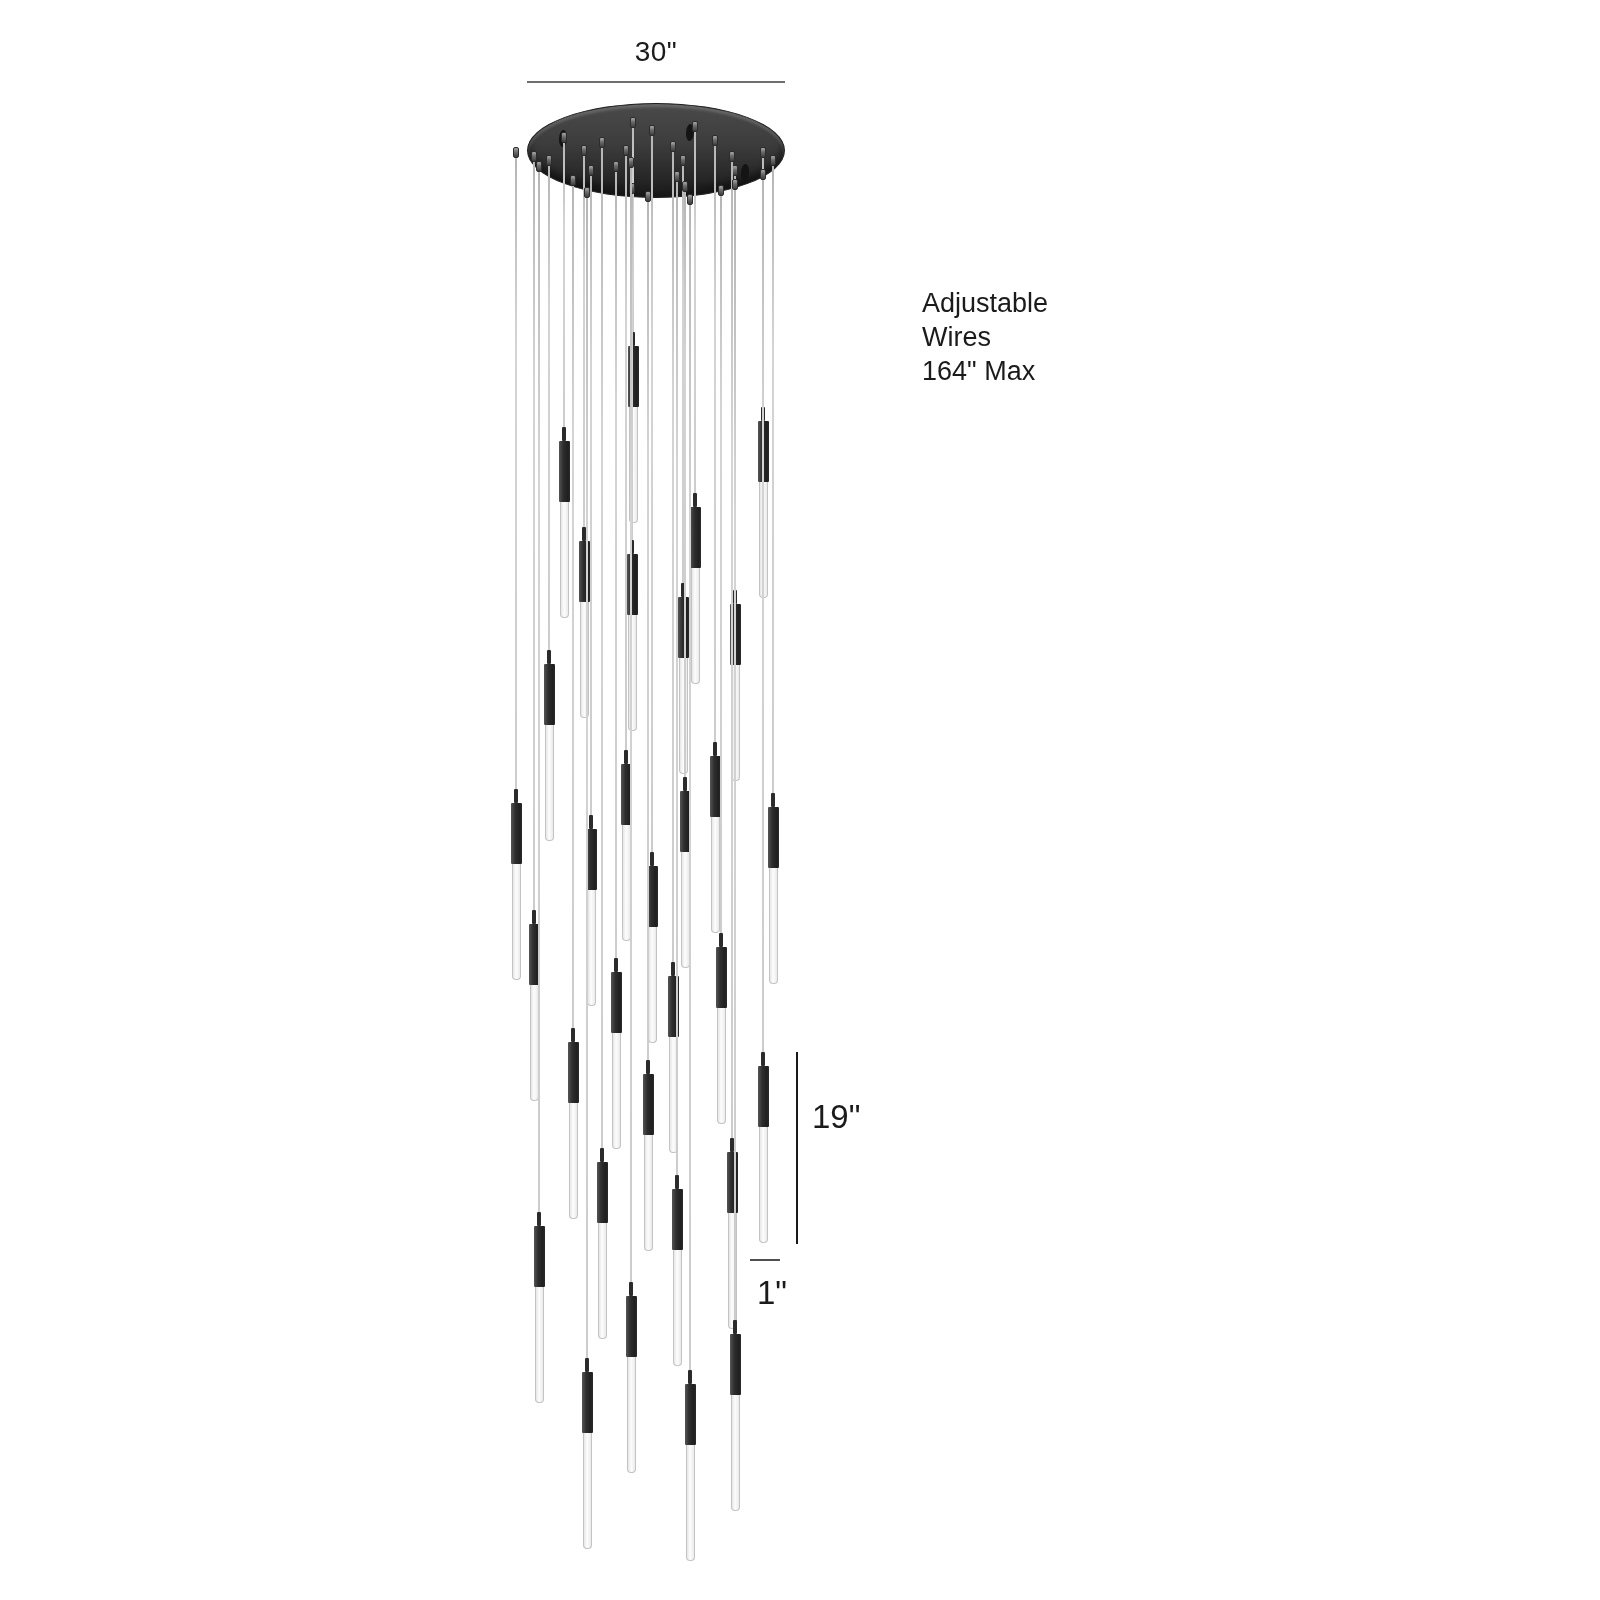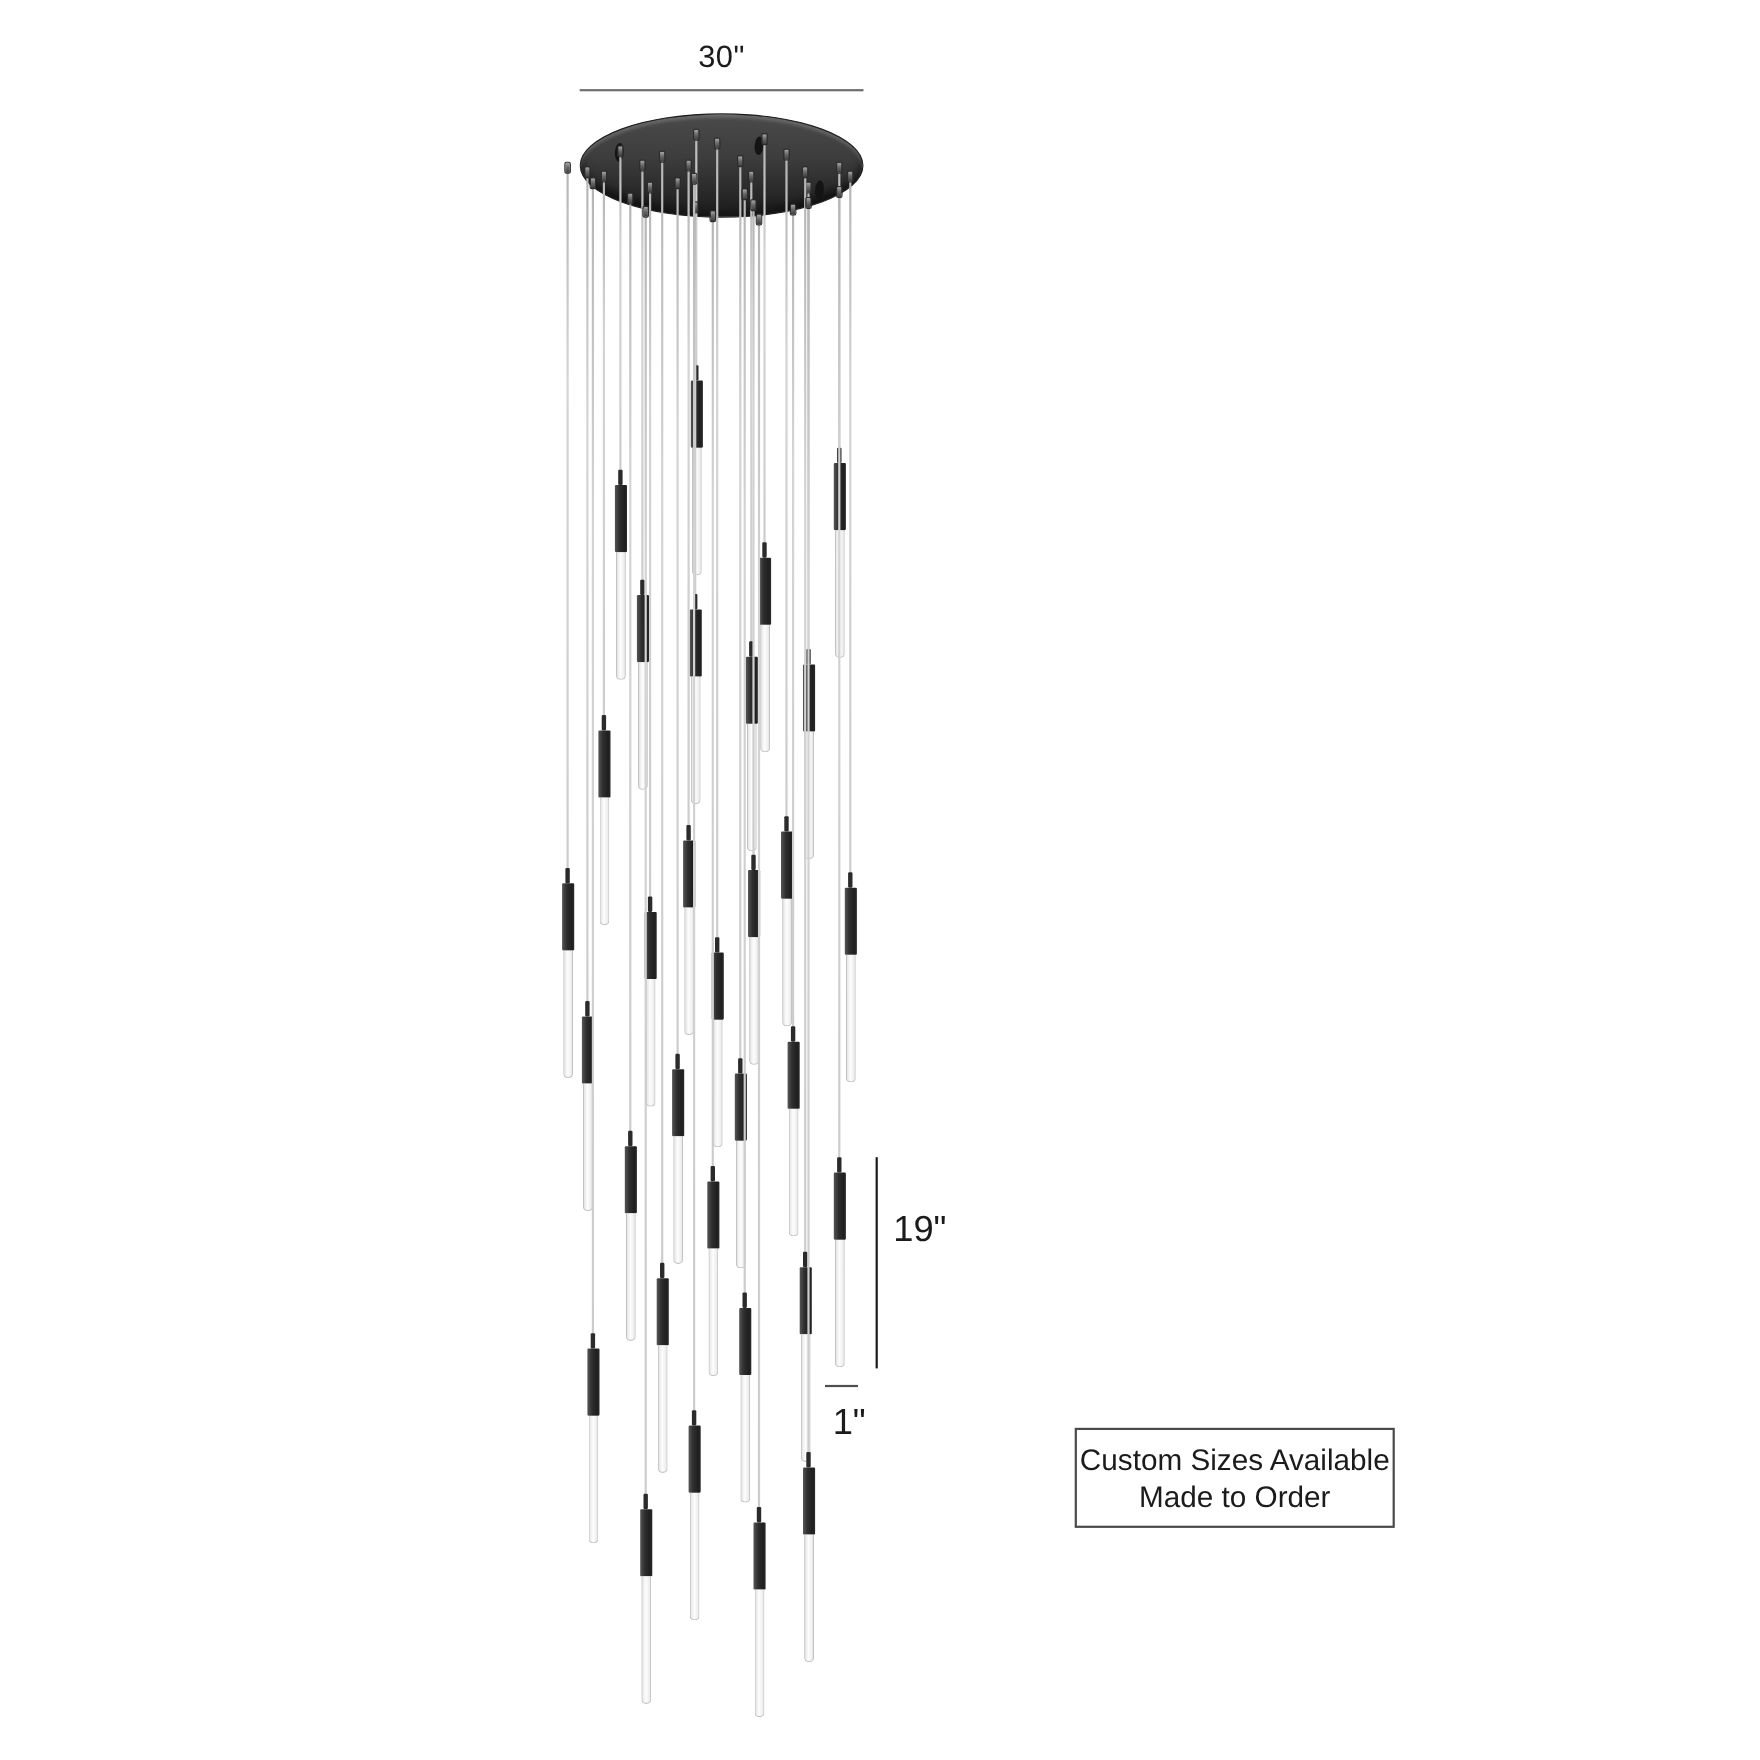--- a/index.html
+++ b/index.html
@@ -240,25 +240,26 @@
       <div class="stem" style="left: 585px; top: 1358px;"></div>
       <div class="pbody" style="left: 582px; top: 1372px;"></div>
       <div class="ptube" style="left: 583px; top: 1433px;"></div>
       <div class="wire" style="left: 689px; top: 197px; height: 1177px;"></div>
       <div class="grip" style="left: 687px; top: 194px;"></div>
       <div class="stem" style="left: 688px; top: 1370px;"></div>
       <div class="pbody" style="left: 685px; top: 1384px;"></div>
       <div class="ptube" style="left: 686px; top: 1445px;"></div>
     </div>
 
+  <div class="note">
+    <div>Adjustable</div>
+    <div>Wires</div>
+    <div>164" Max</div>
+  </div>
 
   <div class="dim-line-19"></div>
   <div class="label-19">19"</div>
 
   <div class="dim-line-1"></div>
   <div class="label-1">1"</div>
 
-  <div class="custom-box">
-    <div>Custom Sizes Available</div>
-    <div>Made to Order</div>
-  </div>
 
 </div>
 
 </body></html>

